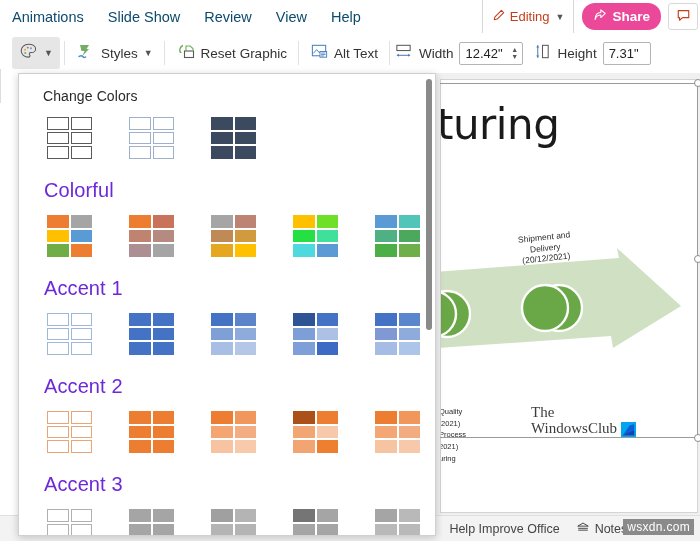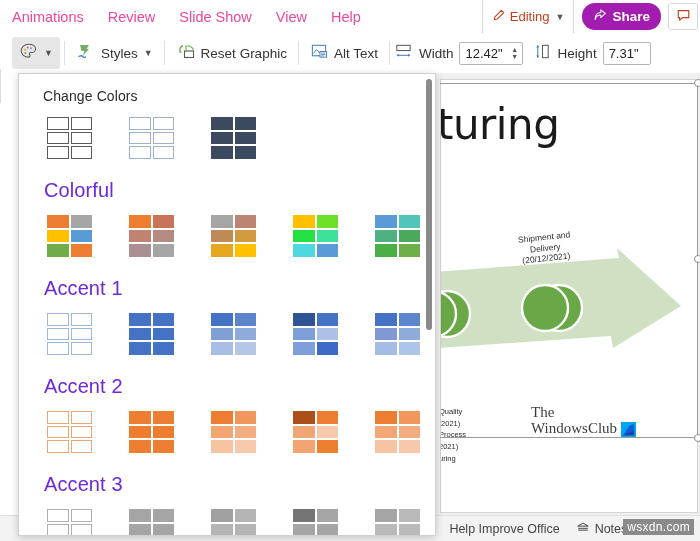--- a/index.html
+++ b/index.html
@@ -12,41 +12,41 @@
   }
   #app { position: relative; width: 700px; height: 541px; overflow: hidden; background:#fff; }
 
   
   .tabbar {
     position: absolute; left: 0; top: 0; width: 700px; height: 33px;
     background: #ffffff;
     display: flex; align-items: center;
   }
   .tab {
-    font-size: 14.5px; color: #ec4899; padding: 0 12px; height: 33px;
+    font-size: 14.5px; color: #0c4a6e; padding: 0 12px; height: 33px;
     display: flex; align-items: center; white-space: nowrap;
     position: relative; cursor: pointer;
   }
   .tab.active { color: #c43e1c; font-weight: 600; }
   .tab.active::after {
     content:""; position: absolute; left: 10px; right: 10px; bottom: 3px;
     height: 2.5px; background: #c43e1c; border-radius: 1px;
   }
   .tabbar-spacer { flex: 1 1 auto; }
 
   .editing-btn {
     display: flex; align-items: center; gap: 5px;
     height: 42px; padding: 0 9px; margin-right: 8px;
     border: 1px solid #d8d8d8; border-radius: 0; background: #fff;
     color: #c43e1c; font-size: 13px; cursor: pointer; white-space: nowrap;
   }
   .share-btn {
     display: flex; align-items: center; gap: 5px;
     height: 27px; padding: 0 11px; margin-right: 7px;
-    background: #a21caf; border-radius: 13px;
+    background: #ec4899; border-radius: 13px;
     color: #fff; font-size: 13.5px; font-weight: 600; cursor: pointer; white-space: nowrap;
   }
   .comment-btn {
     display: flex; align-items: center; justify-content: center;
     height: 27px; width: 30px; margin-right: 2px;
     border: 1px solid #d8d8d8; border-radius: 3px; background: #fff; cursor: pointer;
   }
 
   
   .toolbar {
@@ -180,24 +180,24 @@
 </head>
 <body>
 
 <div id="app">
 
   <div class="tabbar">
     <div class="tab">
         <span>Animations</span>
       </div>
     <div class="tab">
+        <span>Slide Show</span>
+      </div>
+    <div class="tab">
         <span>Review</span>
-      </div>
-    <div class="tab">
-        <span>Slide Show</span>
       </div>
     <div class="tab">
         <span>View</span>
       </div>
     <div class="tab">
         <span>Help</span>
       </div>
 
     <div class="tabbar-spacer"></div>
 

